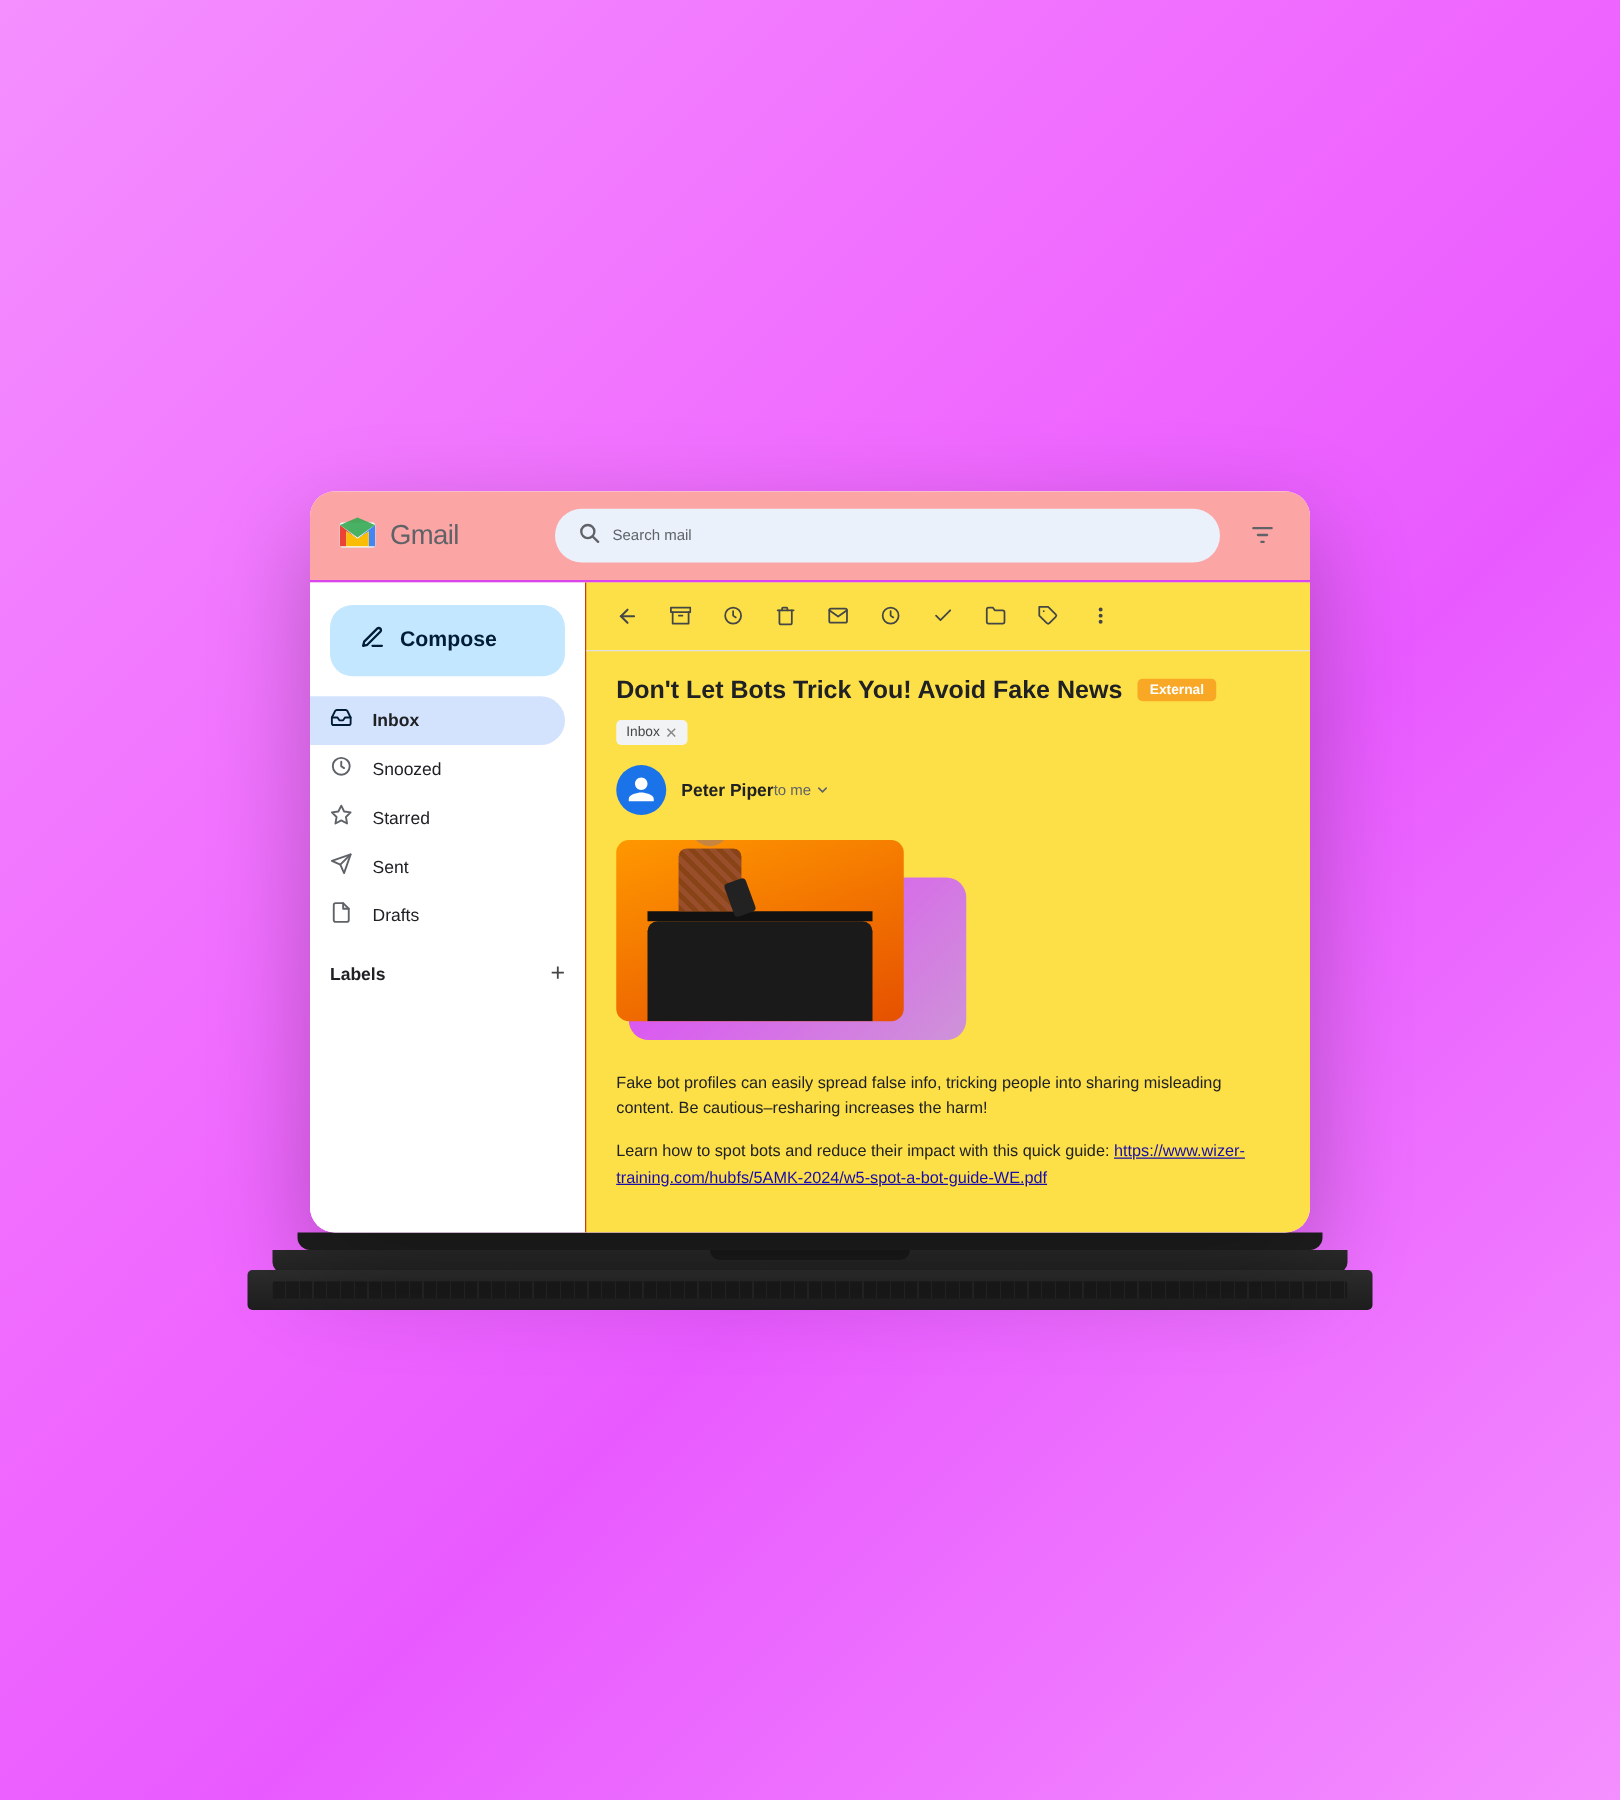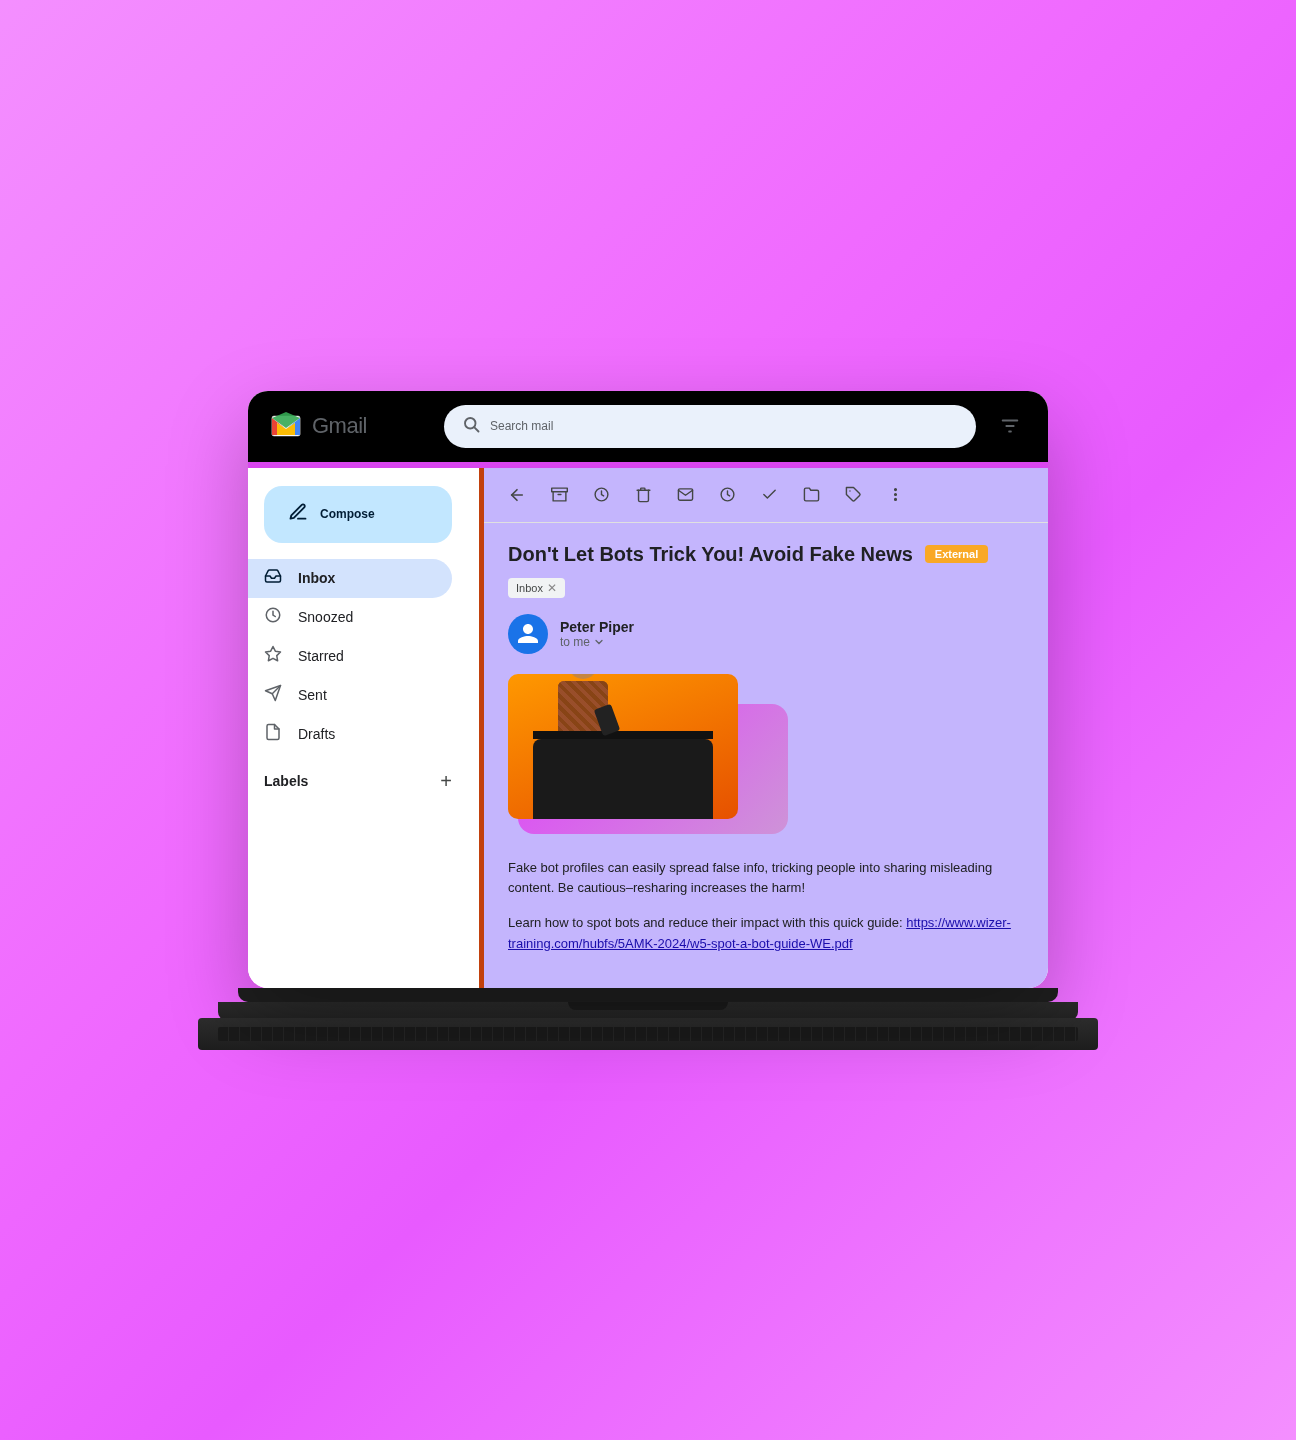--- a/index.html
+++ b/index.html
@@ -40,26 +40,26 @@
       background: #fff;
       border-radius: 20px;
       box-shadow: 0 30px 80px rgba(0,0,0,0.25);
       overflow: hidden;
       position: relative;
       z-index: 10;
     }
 
     
     .gmail-header {
-      background: #000000;
+      background: #fca5a5;
       padding: 14px 20px;
       display: flex;
       align-items: center;
       gap: 16px;
-      border-bottom: 6px solid #d946ef;
+      border-bottom: 2px solid #d946ef;
     }
 
     .gmail-logo {
       display: flex;
       align-items: center;
       gap: 8px;
       min-width: 160px;
     }
 
     .gmail-m-icon {
@@ -121,21 +121,21 @@
 
     .compose-btn {
       background: #c2e7ff;
       border-radius: 18px;
       padding: 16px 24px;
       margin: 8px 16px 16px 16px;
       display: flex;
       align-items: center;
       gap: 12px;
       cursor: pointer;
-      font-size: 12px;
+      font-size: 17px;
       font-weight: 600;
       color: #001d35;
     }
 
     .compose-pencil {
       font-size: 18px;
       color: #001d35;
     }
 
     .nav-item {
@@ -180,23 +180,22 @@
 
     .labels-add {
       font-size: 20px;
       color: #444746;
       cursor: pointer;
     }
 
     
     .email-content {
       flex: 1;
-      border-left: 5px solid #c2410c;
-      background: #c4b5fd;
-      margin-left: 11px;
+      border-left: 1px solid #c2410c;
+      background: #fde047;
     }
 
     .email-toolbar {
       display: flex;
       align-items: center;
       padding: 10px 16px;
       gap: 8px;
       border-bottom: 1px solid #e0e0e0;
     }
 
@@ -271,21 +270,21 @@
       display: flex;
       align-items: center;
       justify-content: center;
       color: #fff;
       font-size: 20px;
       flex-shrink: 0;
     }
 
     .sender-info {
       display: flex;
-      flex-direction: column;
+      flex-direction: row;
     }
 
     .sender-name {
       font-size: 14px;
       font-weight: 600;
       color: #202124;
     }
 
     .sender-to {
       font-size: 12px;

